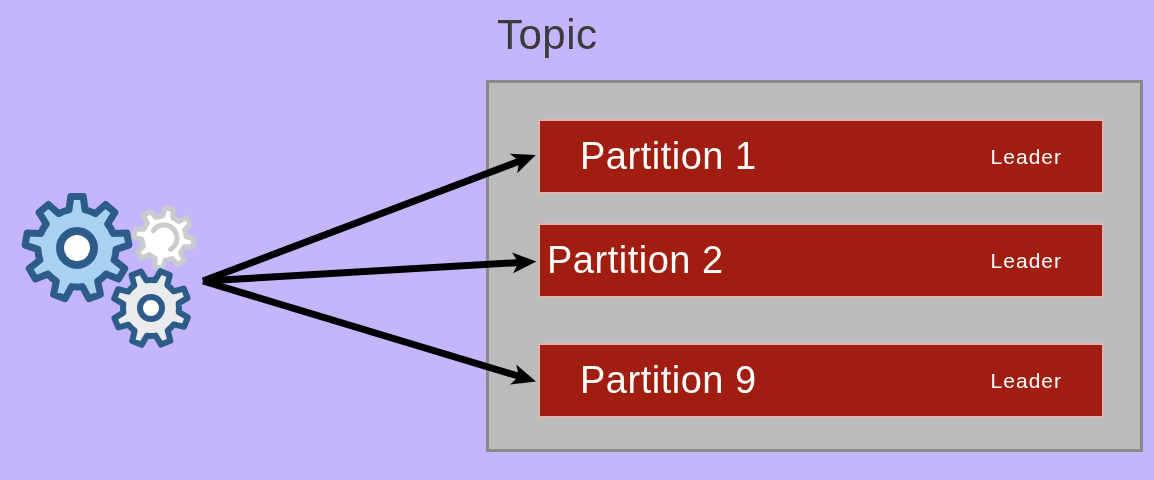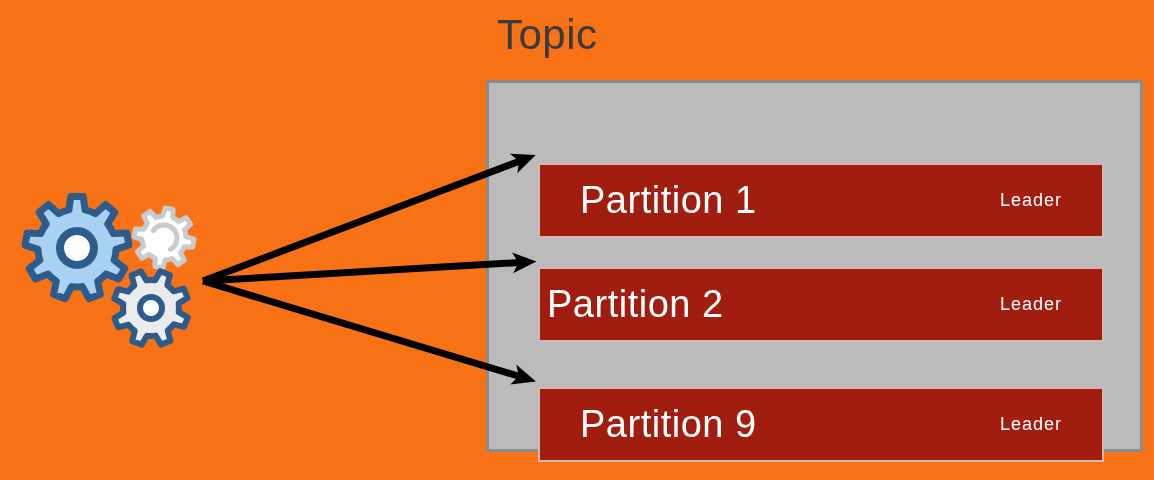--- a/index.html
+++ b/index.html
@@ -1,20 +1,20 @@
 <!DOCTYPE html>
 <html style="--title-text: #3B3B3B; --topic-box-fill: #BBBBBB; --topic-box-border: #8A8A8A; --partition-fill: #A01D10; --partition-border: #D8B7B0; --partition-text: #FFFFFF; --arrow: #000000; --gear-blue-fill: #A9D2F2; --gear-outline: #2E5C8A; --gear-gray-fill: #E9EBEC; --gear-faint-outline: #C9CCCE;"><head>
 <meta charset="utf-8">
 <style>
   html, body { margin: 0; padding: 0; background: #ffffff; }
   #canvas {
     position: relative;
     width: 1154px;
     height: 480px;
-    background: #f97316;
+    background: #c4b5fd;
     overflow: hidden;
     font-family: "Liberation Sans", sans-serif;
   }
   #topic-title {
     position: absolute;
     left: 497px;
     top: 10px;
     font-size: 42px;
     font-weight: 300;
     line-height: 50px;
@@ -37,32 +37,31 @@
     width: 566px;
     height: 75px;
     box-sizing: border-box;
     background: var(--partition-fill, #A01D10);
     border: 2px solid var(--partition-border, #D8B7B0);
     display: flex;
     align-items: center;
     justify-content: space-between;
     padding: 0 40px 0 40px;
     color: var(--partition-text, #FFFFFF);
-    margin-top: 44px;
   }
   .partition.p1 { top: 36px; }
   .partition.p2 { top: 140px; padding-left: 7px; }
   .partition.p3 { top: 260px; }
   .partition-name {
     font-size: 38px;
     font-weight: 300;
     letter-spacing: 0.5px;
   }
   .leader-label {
-    font-size: 18px;
+    font-size: 21px;
     font-weight: 300;
     letter-spacing: 1px;
   }
   #diagram-overlay {
     position: absolute;
     left: 0; top: 0;
     width: 1154px;
     height: 480px;
   }
   .gear-body-blue { fill: var(--gear-blue-fill, #A9D2F2); stroke: var(--gear-outline, #2E5C8A); stroke-width: 7; stroke-linejoin: round; }

